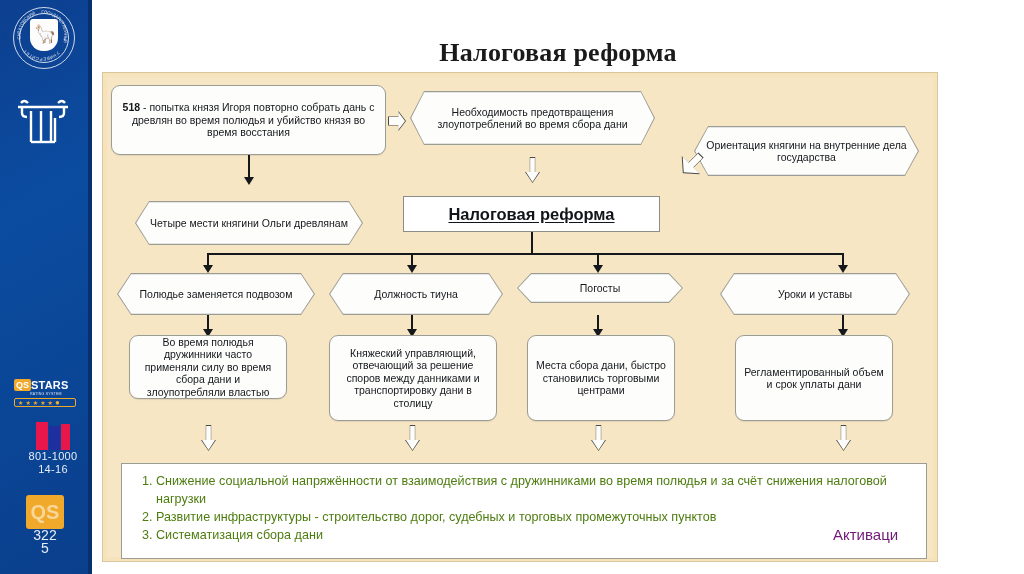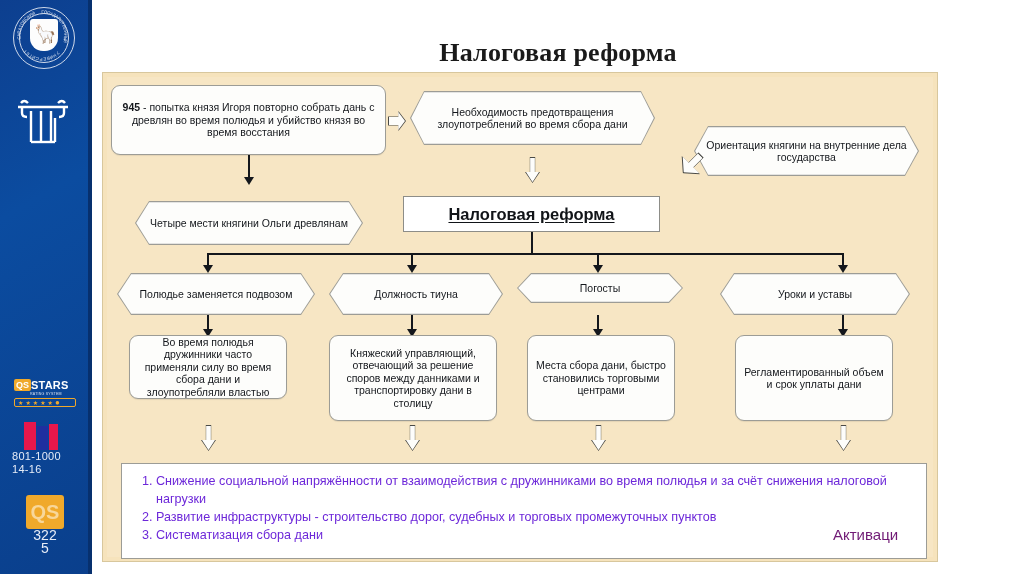--- a/index.html
+++ b/index.html
@@ -81,21 +81,21 @@
   }
   .stars-word { color:#ffffff; font-weight:bold; font-size:11px; letter-spacing:.2px; vertical-align:middle; }
   .stars-sub { color:#d6e0f0; font-size:3.6px; letter-spacing:.2px; margin-left:16px; display:block; margin-top:-1px;}
   .stars-bar {
     margin-top:2px; border:1px solid #f0a92b; border-radius:2px;
     height:9px; display:flex; align-items:center; gap:2px; padding:0 3px;
   }
   .stars-bar i { color:#f0a92b; font-style:normal; font-size:6px; line-height:6px; }
   .stars-bar i.last { color:#f0a92b; font-size:8px; }
 
-  .badge-the { position:absolute; left:12px; top:420px; width:58px; }
+  .badge-the { position:absolute; left:24px; top:420px; width:58px; text-align:center; }
   .the-mark { height:30px; display:flex; justify-content:center; align-items:flex-end; gap:1px; }
   .the-t { width:12px; height:28px; background:#e8174b; }
   .the-h { width:11px; height:24px; background:#1f2fa0; }
   .the-e { width:9px; height:26px; background:#e8174b; }
   .the-line { color:#e6ecf7; font-size:11px; line-height:13px; letter-spacing:.3px; }
 
   .badge-qs { position:absolute; left:22px; top:495px; width:46px; text-align:center; }
   .qs-square {
     width:38px; height:34px; margin:0 auto; background:#f0a92b;
     border-radius:3px; color:#f8d79a; font-weight:bold; font-size:20px;
@@ -177,21 +177,21 @@
 
   
   #summary {
     position:absolute;
     left:14px; top:386px; width:806px; height:96px;
     background:#ffffff;
     border:1px solid #9c9c96;
   }
   #summary ol {
     margin:9px 14px 0 34px;
-    font-size:12.6px; line-height:17.5px; color:#6d28d9;
+    font-size:12.6px; line-height:17.5px; color:#4d7c0f;
   }
   #summary li { margin-bottom:.5px; }
 
   
   .vline { position:absolute; background:#14171c; width:2px; }
   .hline { position:absolute; background:#14171c; height:2px; }
   .tri-down {
     position:absolute; width:0; height:0;
     border-left:5px solid transparent;
     border-right:5px solid transparent;
@@ -346,21 +346,21 @@
 
 <div id="slide">
 
   <div id="title">Налоговая реформа</div>
 
   <div id="canvas">
     <div id="canvas-inner">
 
       <div class="rrect" style="left:4px; top:8px; width:275px; height:70px;">
         <div class="node-txt">
-          <b>945</b><span> - попытка князя Игоря повторно собрать дань с древлян во время полюдья и убийство князя во время восстания</span>
+          <b>518</b><span> - попытка князя Игоря повторно собрать дань с древлян во время полюдья и убийство князя во время восстания</span>
         </div>
       </div>
 
       <div class="hexwrap" style="left:303px; top:14px; width:245px; height:54px;">
         <div class="hexbg"></div>
         <div class="hexfg">
           <div class="node-txt">Необходимость предотвращения злоупотреблений во время сбора дани</div>
         </div>
       </div>
 

